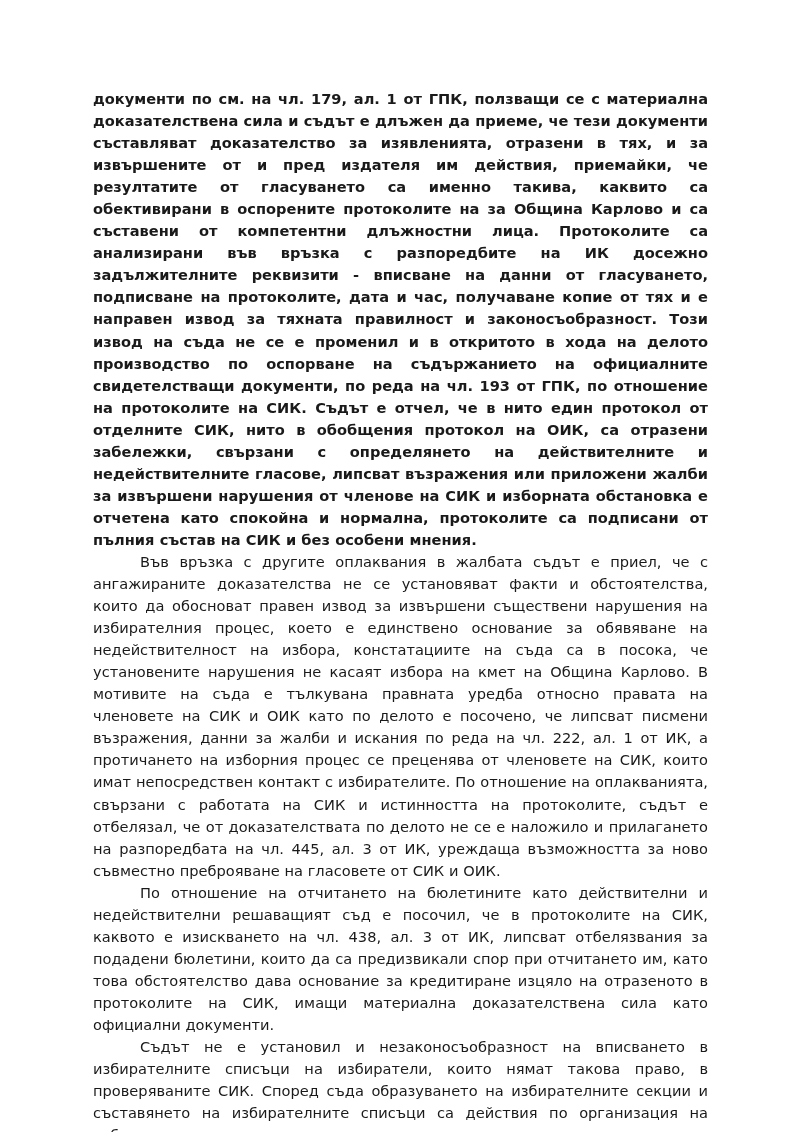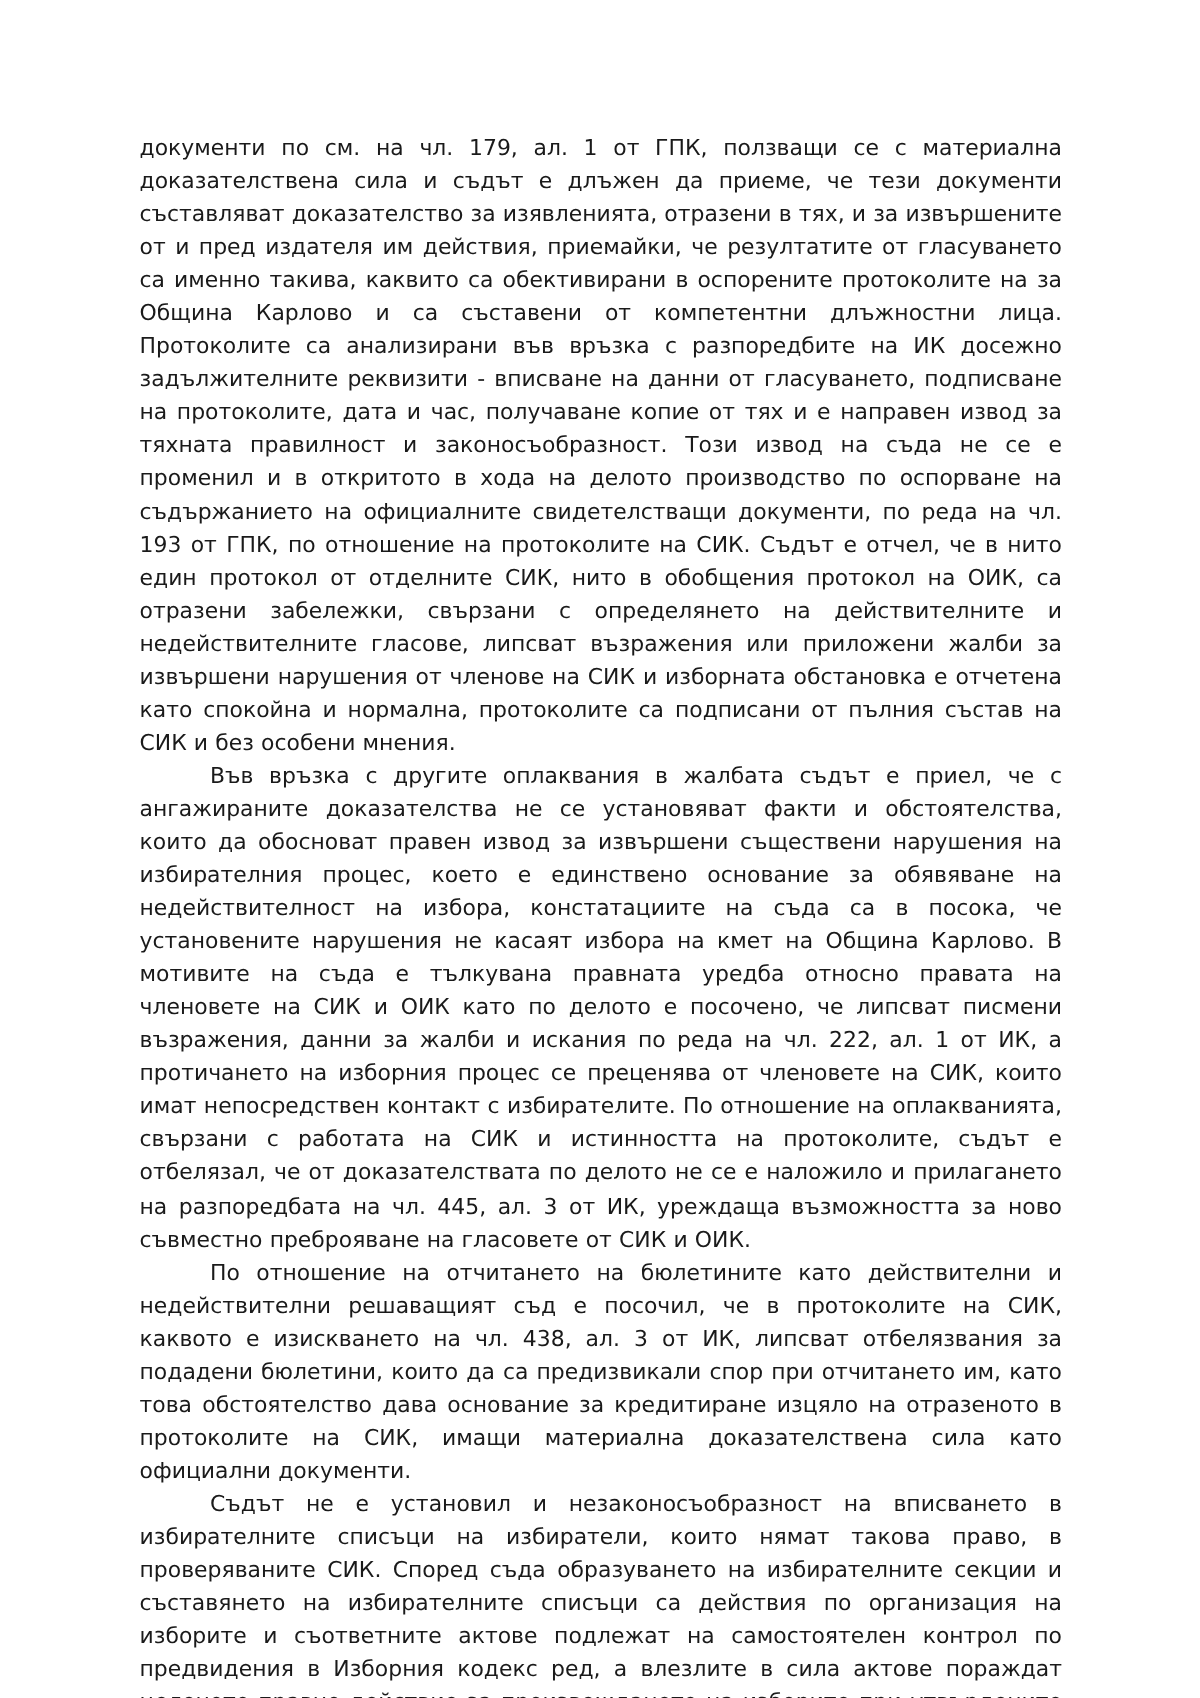--- a/index.html
+++ b/index.html
@@ -38,20 +38,21 @@
     text-justify: inter-word;
     text-indent: 47px;
     hyphens: none;
     word-spacing: 0.1px;
     letter-spacing: 0.01px;
   }
 
   
   .para.continuation {
     text-indent: 0;
+    font-weight: bold;
   }
 
   
   .para:after {
     content: "";
     display: inline-block;
     width: 100%;
   }
   .para.nostretch:after {
     content: none;

